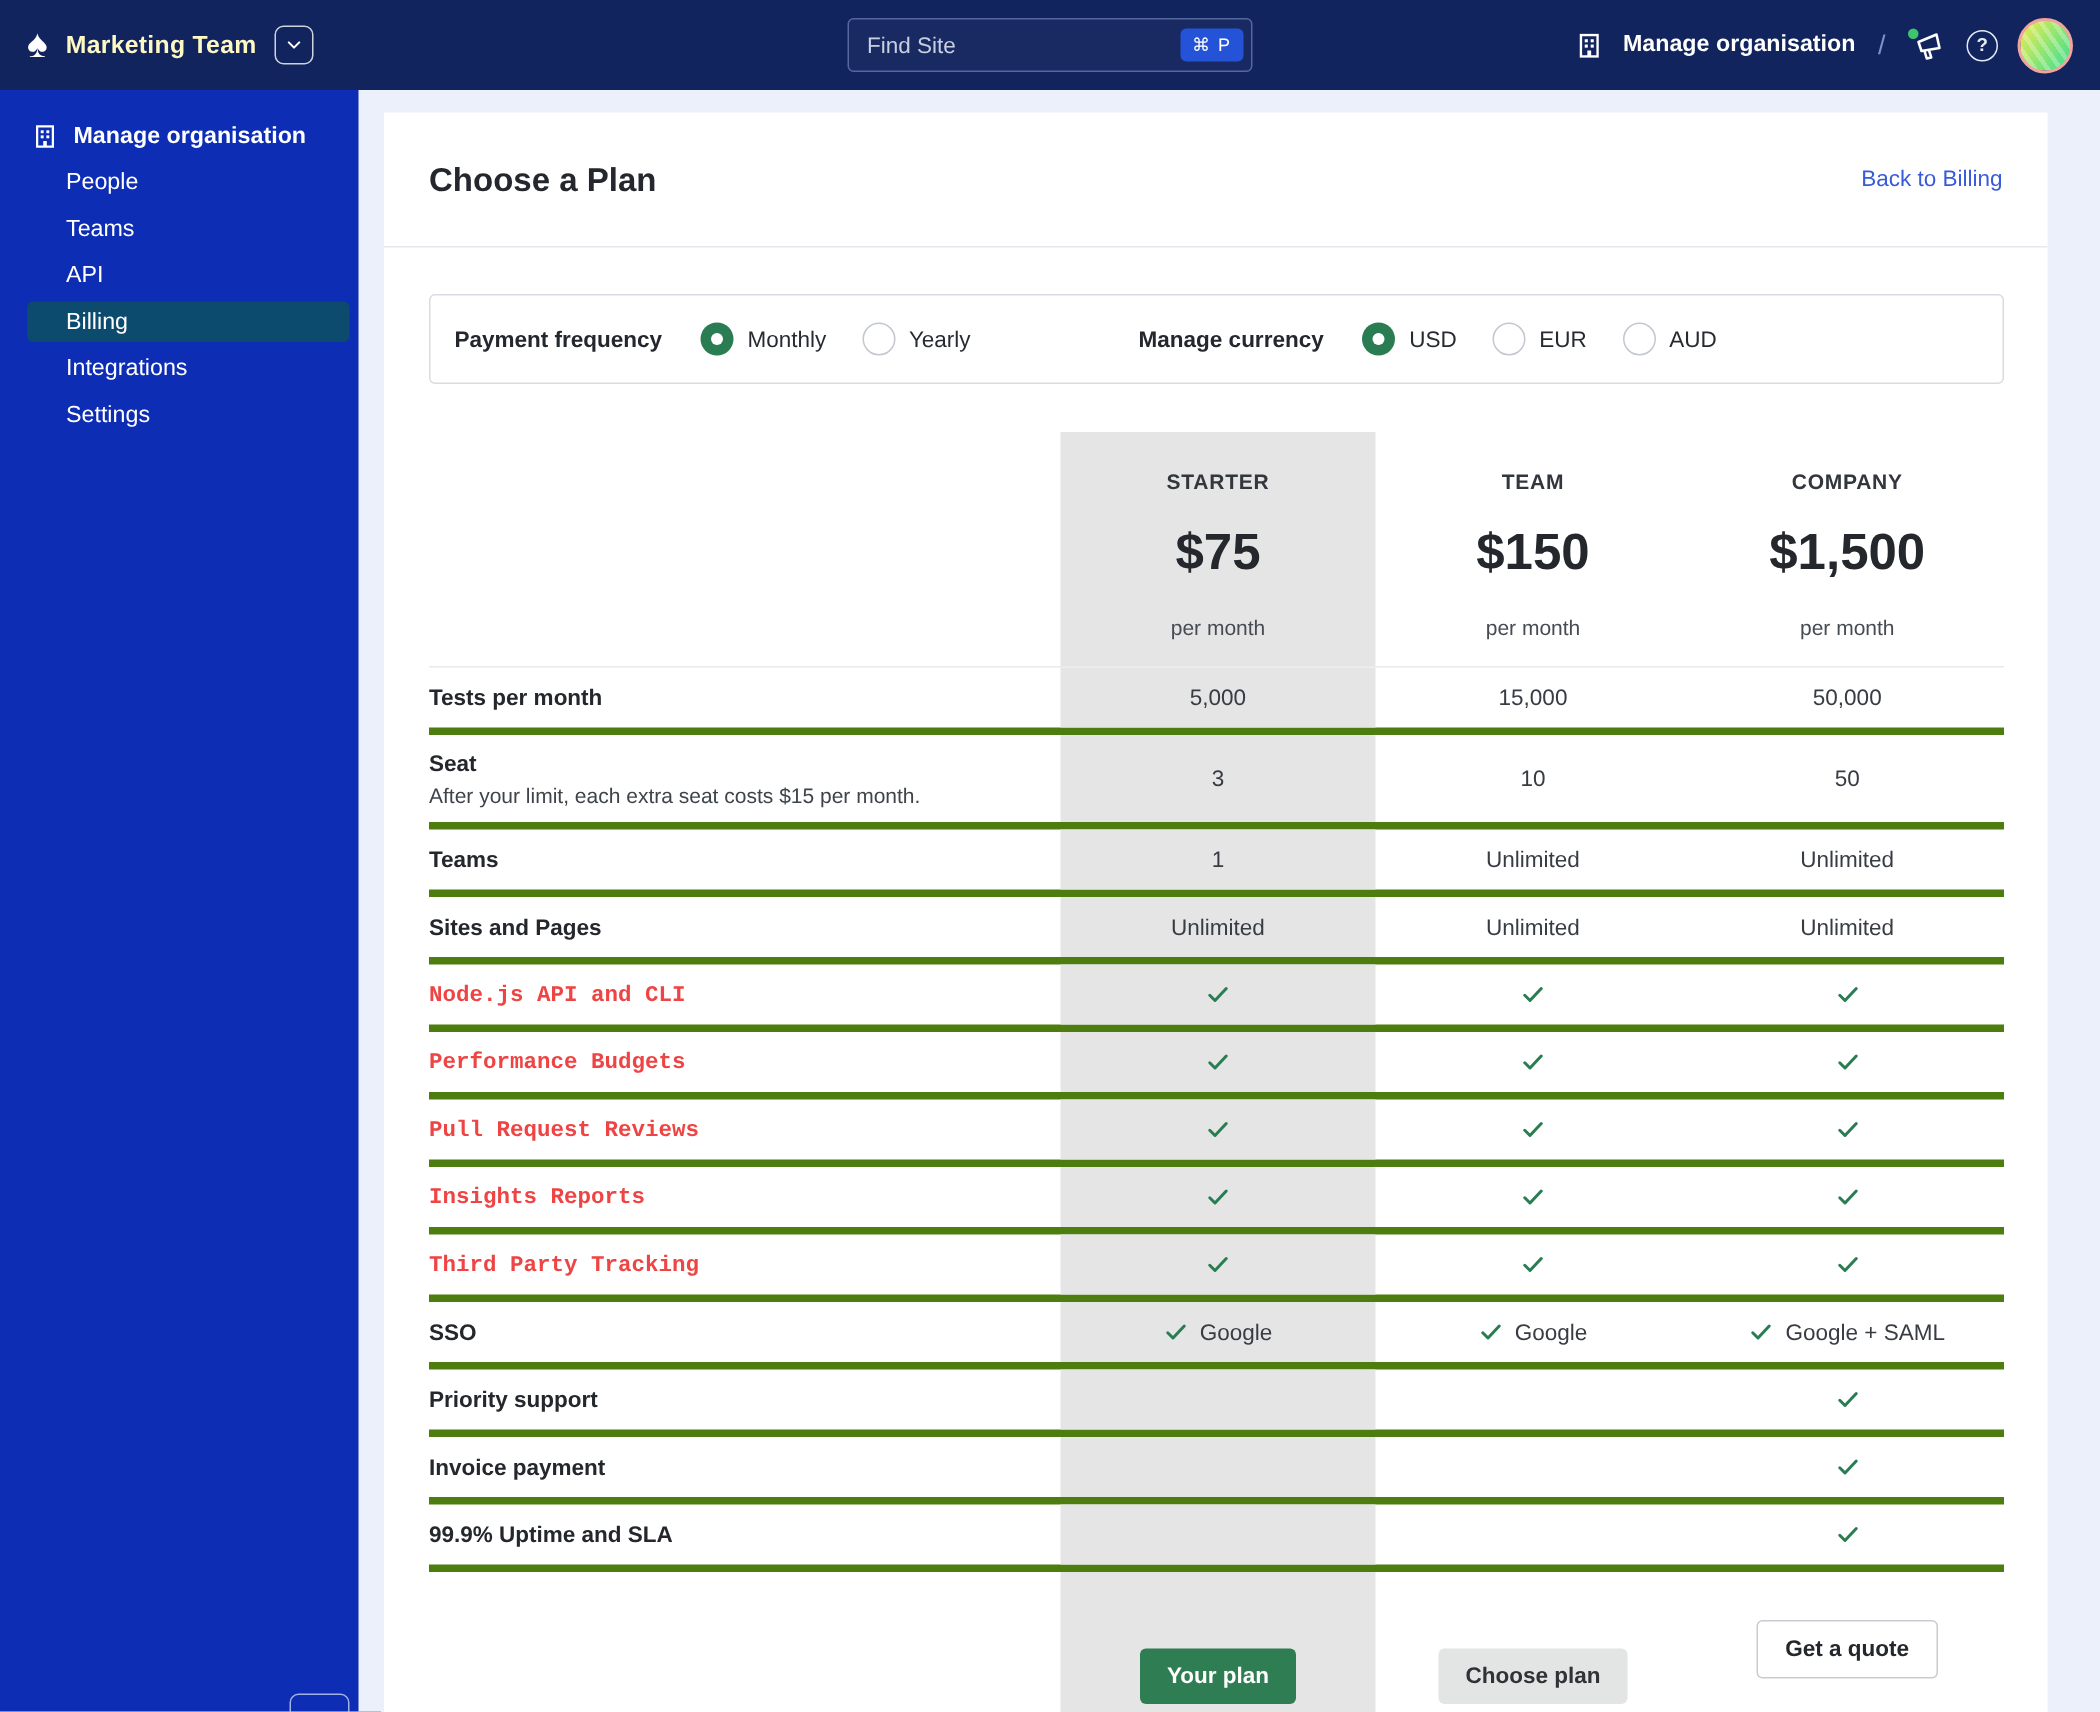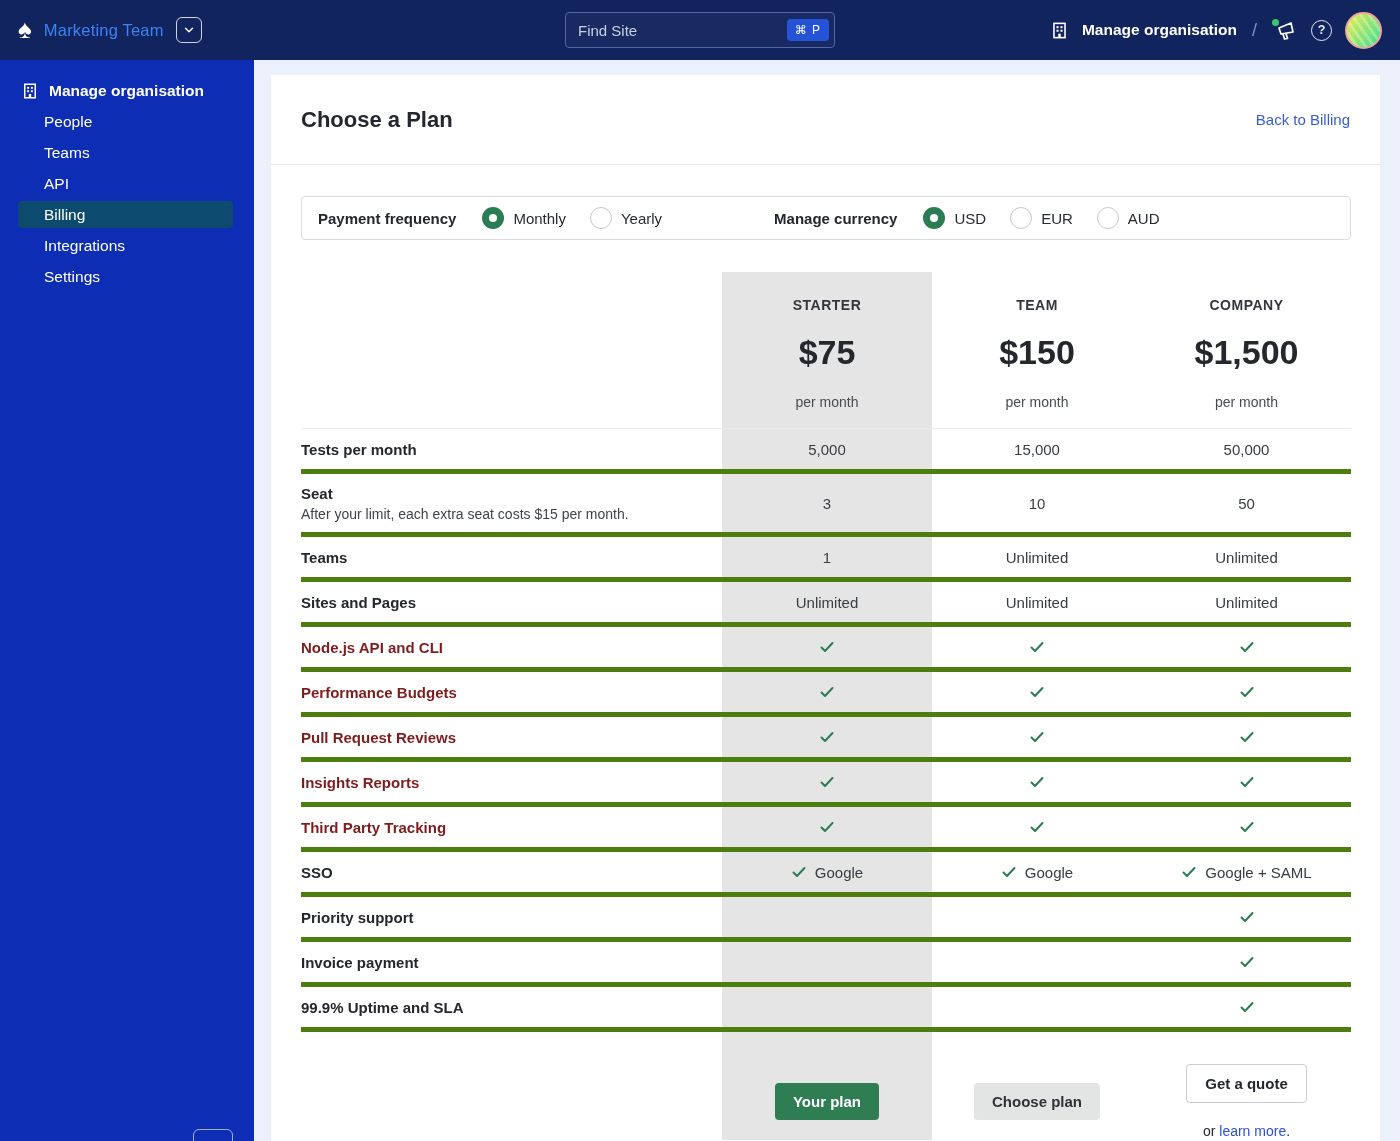--- a/index.html
+++ b/index.html
@@ -4,21 +4,21 @@
 <style>
   * { margin:0; padding:0; box-sizing:border-box; }
   html,body { width:1400px; height:1141px; overflow:hidden;
     font-family:"Liberation Sans", sans-serif; background:#ECF0FB; }
 
   
   .topbar { position:absolute; left:0; top:0; width:1400px; height:60px;
     background:#12245D; display:flex; align-items:center; z-index:30; }
   .topbar-left { display:flex; align-items:center; padding-left:18px; gap:12px; }
   .spade { color:#fff; font-size:26px; line-height:1; margin-top:-2px; }
-  .team-name { color:#3b82f6; font-size:16.5px; font-weight:400; letter-spacing:.2px; }
+  .team-name { color:#fef9c3; font-size:16.5px; font-weight:700; letter-spacing:.2px; }
   .chev-btn { width:26px; height:26px; border:1.5px solid rgba(255,255,255,.8);
     border-radius:6px; background:transparent; display:flex; align-items:center;
     justify-content:center; cursor:pointer; }
   .searchbox { position:absolute; left:50%; top:12px; transform:translateX(-50%);
     width:270px; height:36px; border:1px solid #55679F; border-radius:4px;
     display:flex; align-items:center; justify-content:space-between;
     padding:0 5px 0 12px; cursor:text; background:rgba(255,255,255,0.03); }
   .searchbox .ph { color:#C7CFE0; font-size:15px; }
   .kbd { background:#2553D8; color:#fff; font-size:12px; padding:4px 8px;
     border-radius:4px; letter-spacing:1px; }
@@ -43,32 +43,32 @@
     background:#0C2DB4; color:#fff; }
   .sb-header { display:flex; align-items:center; gap:10px; padding:22px 0 8px 21px; }
   .sb-header-label { font-size:15.5px; font-weight:700; }
   .sb-item { width:215px; margin:0 0 4px 18px; padding-left:26px; height:27px;
     line-height:27px; font-size:15.5px; color:#fff; border-radius:4px; cursor:pointer; }
   .sb-item.selected { background:#0c4a6e; }
   .corner-box { position:absolute; left:193px; bottom:-16px; width:40px; height:28px;
     border:1.5px solid rgba(190,201,238,.85); border-radius:6px; cursor:pointer; }
 
   
-  .main { position:absolute; left:254px; top:60px; width:1146px; height:1081px;
+  .main { position:absolute; left:239px; top:60px; width:1146px; height:1081px;
     background:#ECF0FB; }
   .card { position:absolute; left:17px; top:15px; width:1109px; height:1081px;
     background:#fff; }
   .card-header { height:90px; padding:0 30px 0 30px; display:flex;
     align-items:center; justify-content:space-between;
     border-bottom:1px solid #E6E8ED; }
   .page-title { font-size:22px; font-weight:700; color:#24272D; }
   .back-link { font-size:15px; color:#3A5BD9; font-weight:500; cursor:pointer;
     text-decoration:none; }
 
-  .options-box { margin:31px 29px 0 30px; height:44px; border:1px solid #D8DBE2;
+  .options-box { margin:31px 29px 0 30px; height:60px; border:1px solid #D8DBE2;
     border-radius:4px; display:flex; align-items:center; padding:0 16px;
     background:#fff; }
   .opt-label { font-size:15px; font-weight:700; color:#24272D; margin-right:26px; }
   .opt-label.currency { margin-left:88px; }
   .radio-item { display:flex; align-items:center; gap:9px; margin-right:24px;
     cursor:pointer; }
   .radio { width:22px; height:22px; border-radius:50%; position:relative; }
   .radio.on { background:#2A7D52; }
   .radio.on::after { content:""; position:absolute; left:7px; top:7px; width:8px;
     height:8px; border-radius:50%; background:#fff; }
@@ -77,21 +77,21 @@
 
   
   .pricing { margin:32px 29px 0 30px; width:1050px; }
   .prow { display:grid; grid-template-columns:421px 210px 210px 209px;
     border-bottom:5px solid #4d7c0f; }
   .pcell { display:flex; align-items:center; justify-content:center; gap:8px;
     font-size:15px; color:#383D44; }
   .pcell.hl { background:#e5e5e5; }
   .plabel { display:flex; flex-direction:column; justify-content:center; }
   .plabel .lab { font-size:15px; font-weight:700; color:#24272C; }
-  .plabel .lab.link { color:#7f1d1d; cursor:pointer; }
+  .plabel .lab.link { color:#ef4444; cursor:pointer;font-family:Liberation Mono, monospace; }
   .plabel .sub { font-size:14px; font-weight:400; color:#3F444B; margin-top:4px; }
   .prow.std { height:45px; }
   .prow.tall { height:63px; }
   .prow.hdr { height:157px; border-bottom:1px solid #E8EAEE; }
   .planhead { display:flex; flex-direction:column; align-items:center;
     justify-content:center; padding-top:6px; }
   .plan-name { font-size:14px; font-weight:700; letter-spacing:.5px; color:#33373D; }
   .plan-price { font-size:34px; font-weight:700; color:#24282D; margin-top:12px; }
   .plan-period { font-size:14px; color:#474C53; margin-top:14px; }
   .prow.cta { height:108px; border-bottom:none; }

